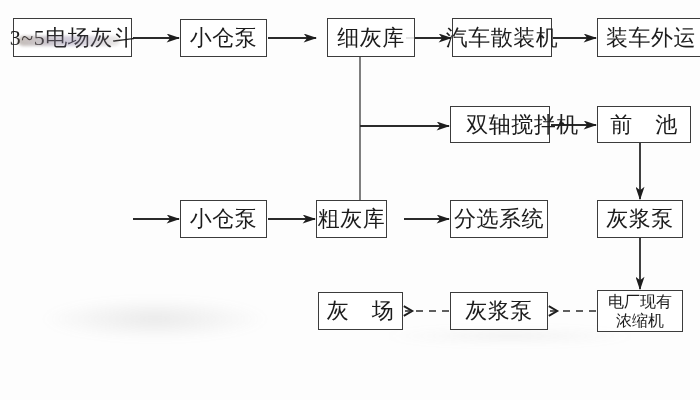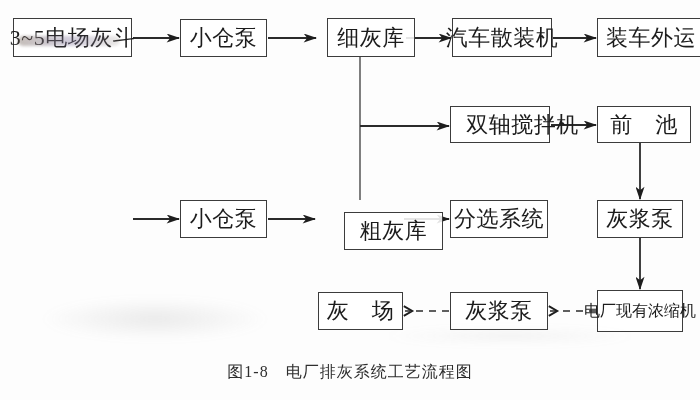--- a/index.html
+++ b/index.html
@@ -7,21 +7,21 @@
     position:relative;width:700px;height:400px;background:#fdfdfd;
     font-family:"Liberation Serif", serif;overflow:hidden;
   }
   .connectors{position:absolute;left:0;top:0;z-index:1;}
   .box{
     position:absolute;box-sizing:border-box;z-index:2;
     border:1px solid #3c3c3c;background:rgba(255,255,255,0.88);
     display:flex;align-items:center;justify-content:center;
     font-size:22px;color:#1c1c1c;letter-spacing:0.5px;white-space:nowrap;
   }
-  .box.two-line{flex-direction:row;font-size:16px;line-height:1.2;letter-spacing:0;}
+  .box.two-line{flex-direction:column;font-size:16px;line-height:1.2;letter-spacing:0;}
   .caption{
     position:absolute;top:362px;left:0;width:700px;text-align:center;z-index:2;
     font-size:16px;color:#2e2e2e;letter-spacing:1px;
   }
   .smudge{position:absolute;z-index:3;pointer-events:none;border-radius:50%;}
   .smudge-a{
     left:18px;top:36px;width:102px;height:10px;border-radius:5px;
     background:linear-gradient(90deg, rgba(125,110,100,0.45), rgba(140,130,165,0.40), rgba(150,140,130,0.20));
     filter:blur(1.5px);
   }
@@ -75,30 +75,29 @@
   <div class="box" style="left:13px;top:18px;width:119px;height:39px;">3~5电场灰斗</div>
   <div class="box" style="left:180px;top:19px;width:87px;height:38px;">小仓泵</div>
   <div class="box" style="left:317px;top:18px;width:88px;height:39px;margin-left:10px;">细灰库</div>
   <div class="box" style="left:452px;top:18px;width:100px;height:39px;text-align:right;">汽车散装机</div>
   <div class="box" style="left:597px;top:18px;width:108px;height:39px;">装车外运</div>
 
   <div class="box" style="left:450px;top:106px;width:100px;height:37px;padding-left:45px;">双轴搅拌机</div>
   <div class="box" style="left:597px;top:106px;width:94px;height:37px;">前　池</div>
 
   <div class="box" style="left:180px;top:200px;width:87px;height:38px;">小仓泵</div>
-  <div class="box" style="left:316px;top:212px;width:99px;height:38px;margin-left:28px;">粗灰库</div>
+  <div class="box" style="left:316px;top:200px;width:71px;height:38px;">粗灰库</div>
   <div class="box" style="left:450px;top:200px;width:98px;height:38px;">分选系统</div>
   <div class="box" style="left:597px;top:200px;width:86px;height:38px;">灰浆泵</div>
 
   <div class="box" style="left:318px;top:292px;width:85px;height:38px;">灰　场</div>
   <div class="box" style="left:450px;top:292px;width:98px;height:38px;">灰浆泵</div>
   <div class="box two-line" style="left:597px;top:290px;width:86px;height:42px;">
     <span>电厂现有</span>
     <span>浓缩机</span>
   </div>
 
-  <div class="caption">图1-8　电厂排灰系统工艺流程图</div>
 
   <div class="smudge smudge-a"></div>
   <div class="smudge smudge-b"></div>
   <div class="smudge smudge-c"></div>
 
 </div>
 
 </body></html>

